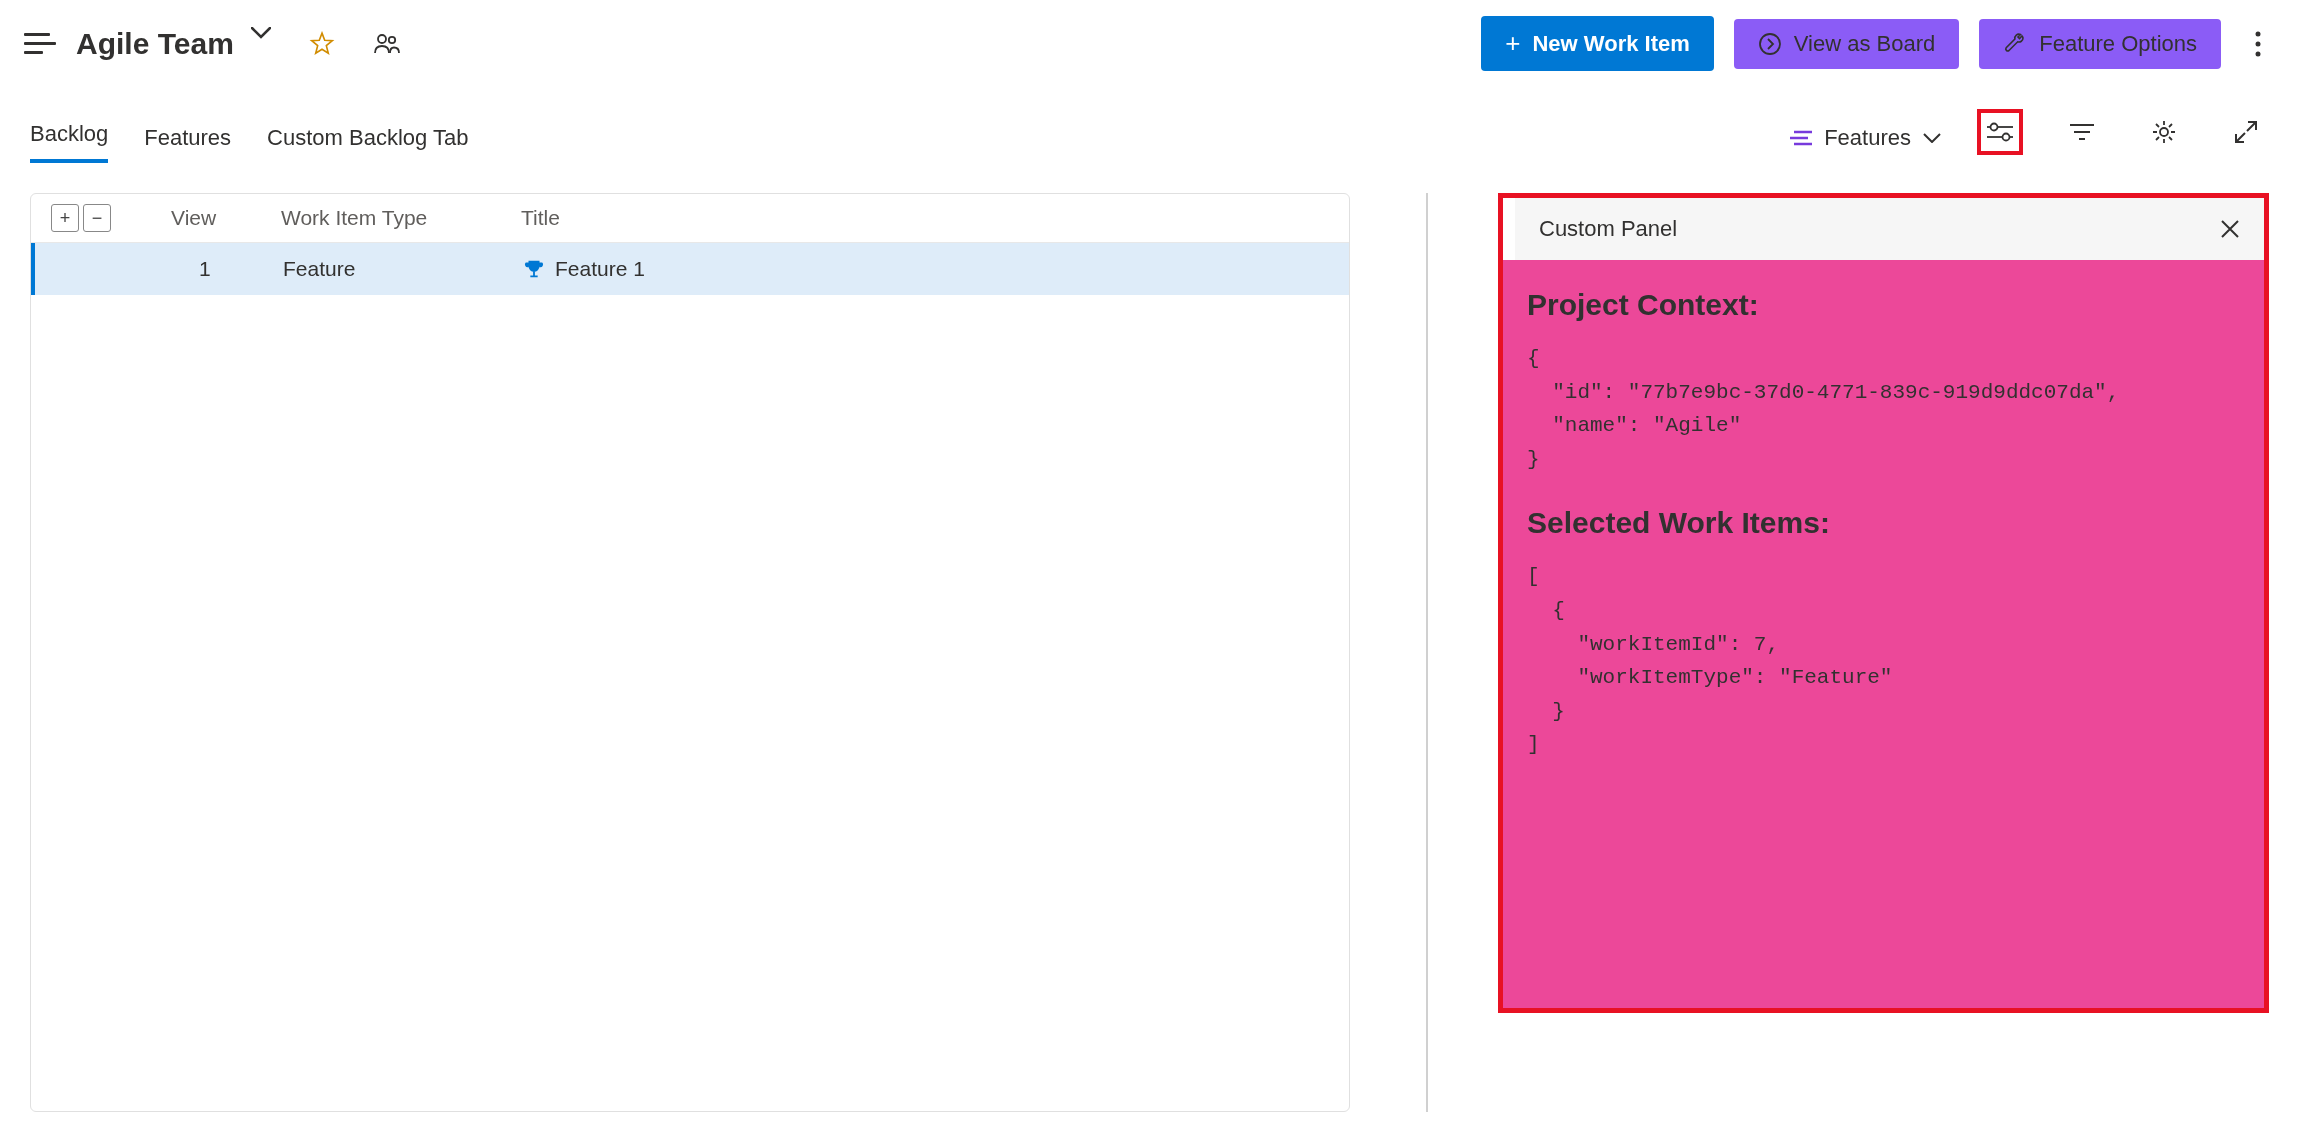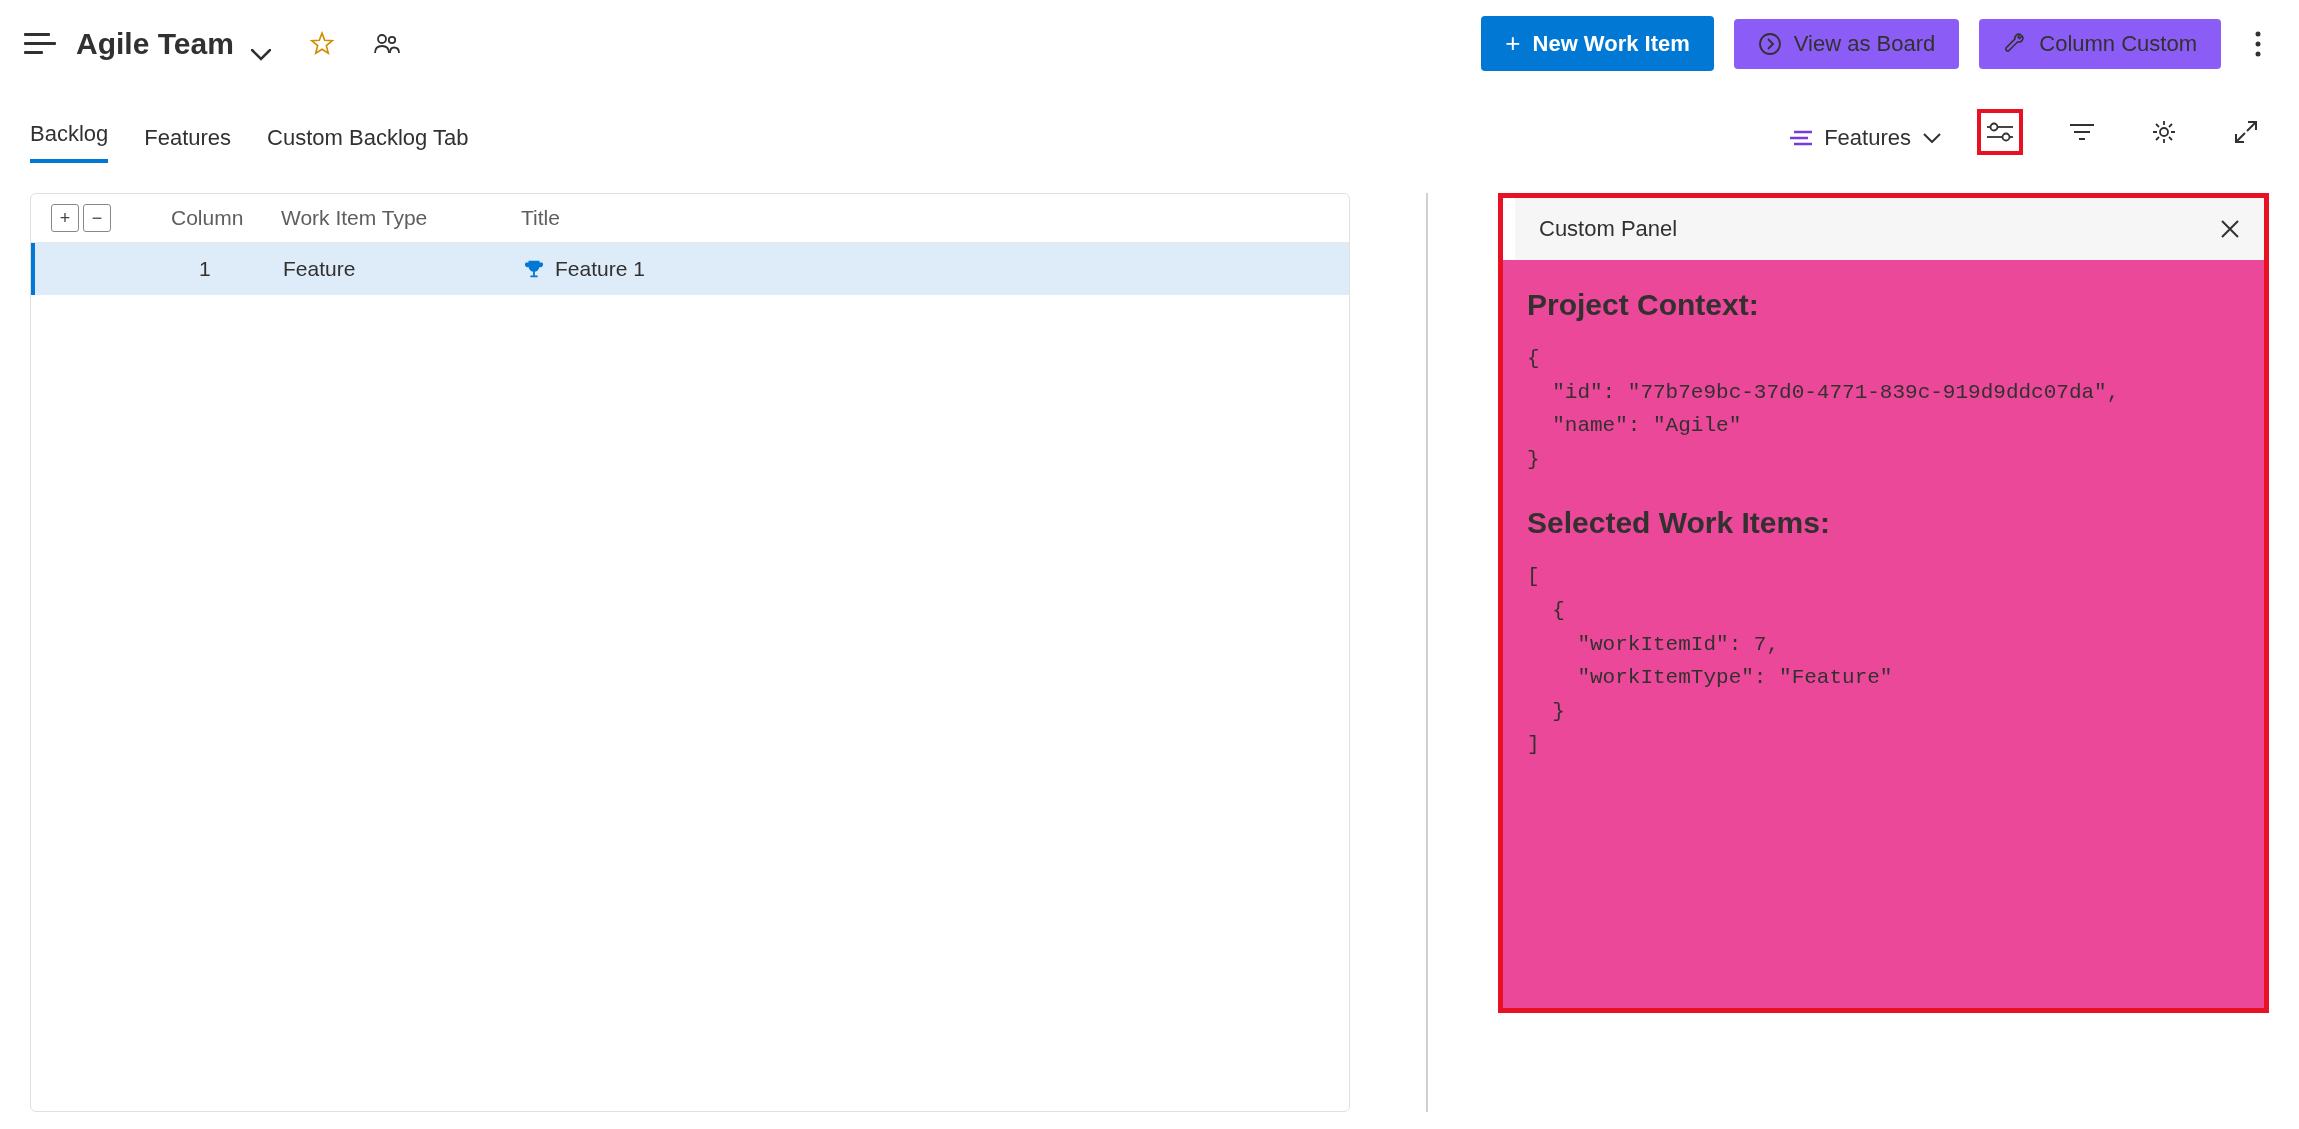--- a/index.html
+++ b/index.html
@@ -36,21 +36,21 @@
       background: #323130;
       border-radius: 1px;
     }
     .hamburger-icon span:nth-child(1) { width: 80%; }
     .hamburger-icon span:nth-child(2) { width: 100%; }
     .hamburger-icon span:nth-child(3) { width: 60%; }
     .team-title {
       font-size: 30px;
       font-weight: 700;
       display: flex;
-      align-items: flex-end;
+      align-items: flex-start;
       gap: 17px;
       cursor: pointer;
     }
     .chevron-down {
       display: inline-block;
     }
     .star-icon {
       color: #d18c00;
       font-size: 26px;
       cursor: pointer;
@@ -280,21 +280,21 @@
         </svg>
     </span>
     <span>View as Board</span>
   </button>
   <button class="btn btn-secondary">
     <span>
       <svg width="24" height="24" viewBox="0 0 24 24">
           <path d="M20 6 a4 4 0 0 1 -5.3 3.8 L6 18.5 a2 2 0 0 1 -2.8 -2.8 L11.9 7 A4 4 0 0 1 17.5 2.5 L15 5 l1.5 1.5 L19 4 A4 4 0 0 1 20 6 Z" stroke="#323130" stroke-width="1.6" fill="none"></path>
         </svg>
     </span>
-    <span>Column Custom</span>
+    <span>Feature Options</span>
   </button>
   <span class="more-icon">
     <svg width="6" height="26" viewBox="0 0 6 26">
         <circle cx="3" cy="3" r="2.5" fill="#323130"></circle>
         <circle cx="3" cy="13" r="2.5" fill="#323130"></circle>
         <circle cx="3" cy="23" r="2.5" fill="#323130"></circle>
       </svg>
   </span>
 </div>
 
@@ -348,21 +348,21 @@
   </div>
 </div>
 
 <div class="content-area">
   <div class="grid-panel">
     <div class="grid-header">
       <div class="expand-controls">
         <div class="expand-btn">+</div>
         <div class="expand-btn">−</div>
       </div>
-      <div class="col-order">Column</div>
+      <div class="col-order">View</div>
       <div class="col-type">Work Item Type</div>
       <div class="col-title">Title</div>
     </div>
     <div class="grid-row">
       <div class="row-spacer"></div>
       <div class="row-order">1</div>
       <div class="row-type">Feature</div>
       <div class="row-title">
         <span class="trophy-icon">
           <svg width="22" height="22" viewBox="0 0 24 24">

